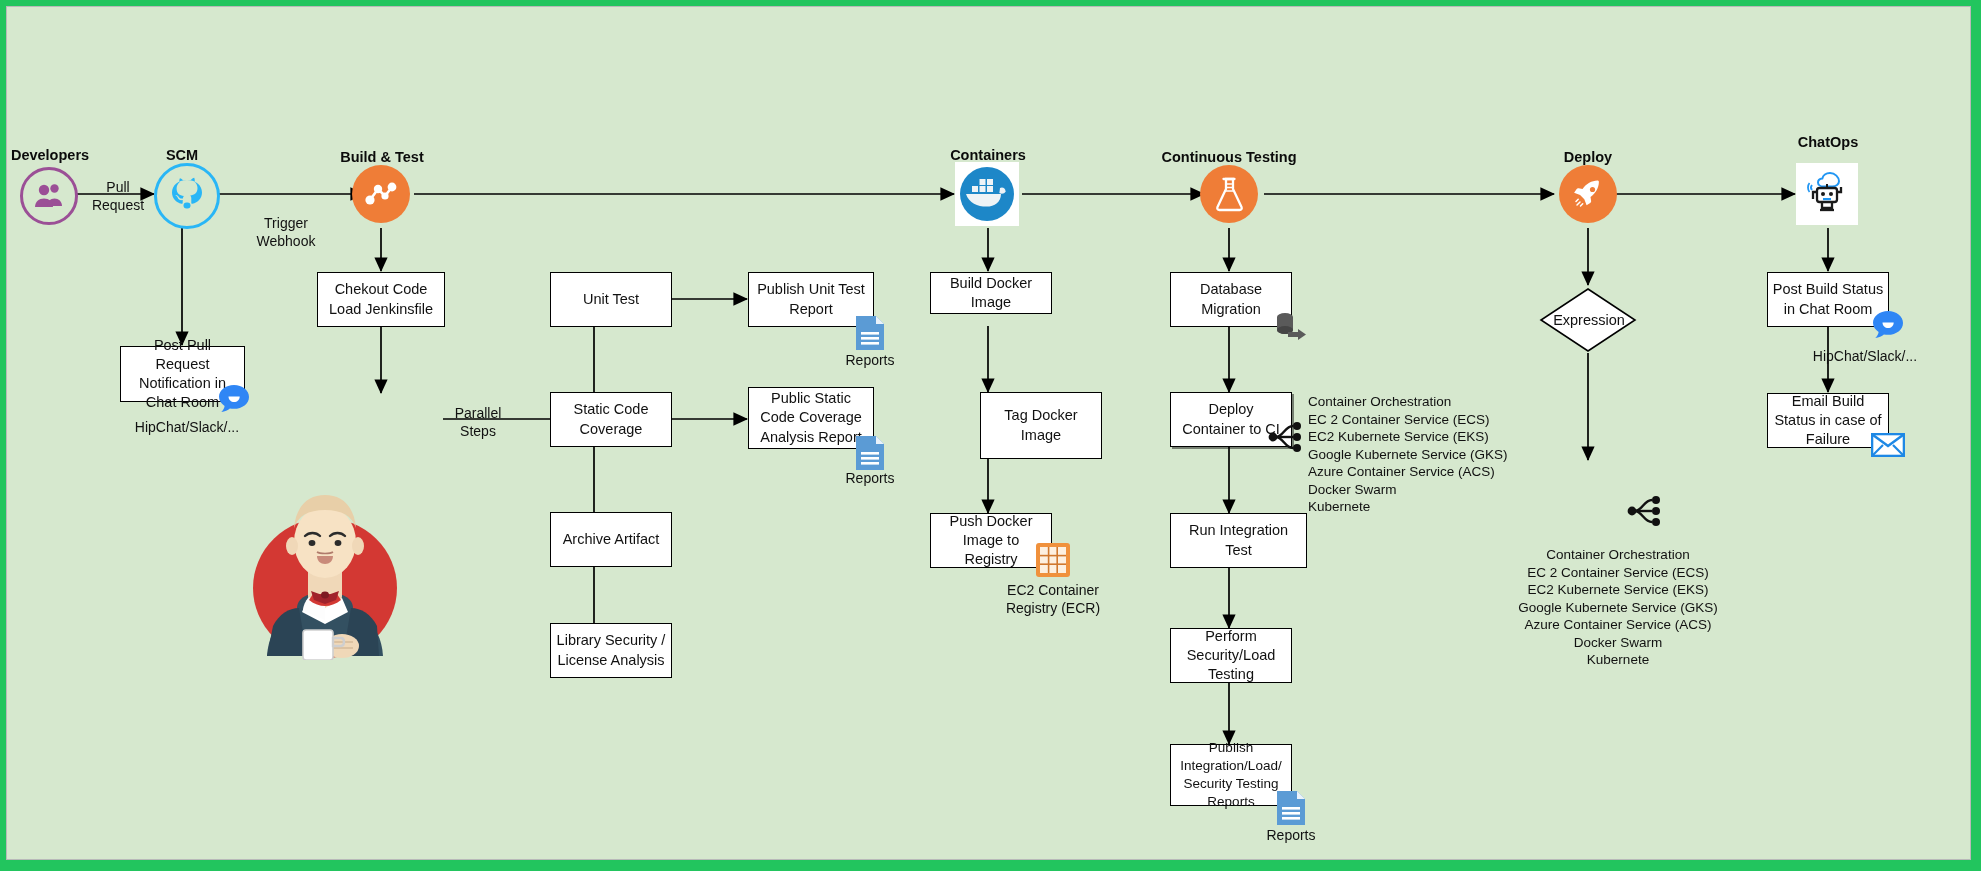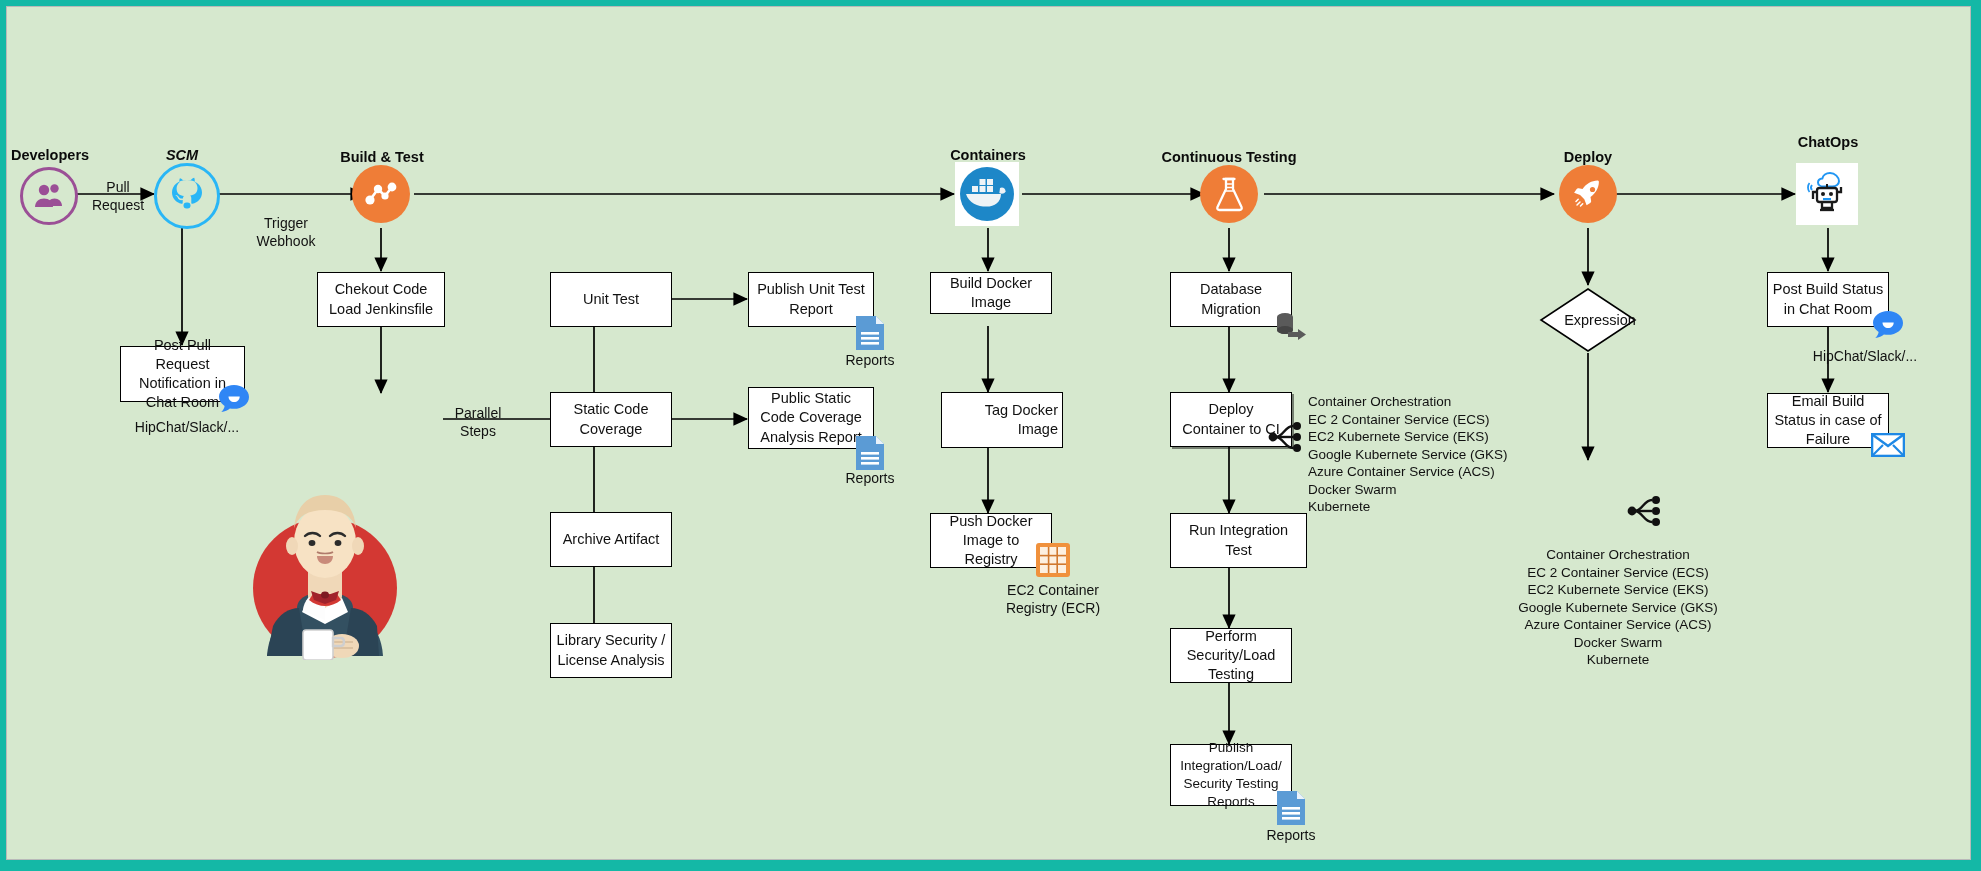--- a/index.html
+++ b/index.html
@@ -1,29 +1,29 @@
 <!DOCTYPE html>
 <html><head>
 <meta charset="utf-8">
 <style>
   html,body{margin:0;padding:0;background:#ffffff;}
   body{font-family:"Liberation Sans",sans-serif;}
-  #canvas{position:relative;width:1981px;height:871px;background:#14b8a6;overflow:hidden;}
+  #canvas{position:relative;width:1981px;height:871px;background:#22c55e;overflow:hidden;}
   #board{position:absolute;left:6px;top:6px;width:1963px;height:852px;background:#d6e8ce;border:1px solid #b9b9b9;}
   .lane-title{position:absolute;font-weight:bold;font-size:14.5px;color:#0b0b0b;white-space:nowrap;text-align:center;}
   .node{position:absolute;background:#ffffff;border:1.6px solid #000000;box-sizing:border-box;display:flex;align-items:center;justify-content:center;text-align:center;font-size:14.5px;line-height:1.32;color:#111;padding:2px 4px;}
   .node.shadow{box-shadow:2px 2px 0 0 rgba(0,0,0,.45);}
   .cap{position:absolute;font-size:14px;color:#111;text-align:center;white-space:nowrap;}
   .cap.multi{white-space:pre;line-height:1.3;}
   .cap.left{text-align:left;}
   svg.edges{position:absolute;left:0;top:0;width:1981px;height:871px;pointer-events:none;}
   .circ{position:absolute;border-radius:50%;display:flex;align-items:center;justify-content:center;}
   .sq-icon{position:absolute;background:#ffffff;display:flex;align-items:center;justify-content:center;}
   .diamond{position:absolute;}
-  .diamond .dtxt{position:absolute;left:12px;top:0;width:100%;height:100%;display:flex;align-items:center;justify-content:center;font-size:14.5px;color:#111;text-align:right;}
+  .diamond .dtxt{position:absolute;left:1px;top:0;width:100%;height:100%;display:flex;align-items:center;justify-content:center;font-size:14.5px;color:#111;text-align:right;}
   .icon-abs{position:absolute;}
 </style>
 </head>
 <body>
 
 <div id="canvas">
   <div id="board"></div>
 
   <svg class="edges" viewBox="0 0 1981 871">
     <defs>
@@ -74,21 +74,21 @@
 
     <g stroke="#000" stroke-width="1.7" fill="none">
       <path d="M594,299 L594,650"></path>
       <path d="M551,539 L551,539"></path>
       <path d="M551,650 L551,650"></path>
       <path d="M551,539 L551,539"></path>
     </g>
   </svg>
 
   <div class="lane-title" style="left:0px;top:147px;width:100px;">Developers</div>
-  <div class="lane-title" style="left:132px;top:147px;width:100px;font-style:italic;">SCM</div>
+  <div class="lane-title" style="left:132px;top:147px;width:100px;">SCM</div>
   <div class="lane-title" style="left:312px;top:149px;width:140px;">Build &amp; Test</div>
   <div class="lane-title" style="left:918px;top:147px;width:140px;">Containers</div>
   <div class="lane-title" style="left:1139px;top:149px;width:180px;">Continuous Testing</div>
   <div class="lane-title" style="left:1518px;top:149px;width:140px;">Deploy</div>
   <div class="lane-title" style="left:1758px;top:134px;width:140px;">ChatOps</div>
 
   <div class="circ" style="left:20px;top:167px;width:52px;height:52px;border:3px solid #9b4f96;background:#d6e8ce;">
     <svg width="34" height="30" viewBox="0 0 34 30">
       <circle cx="12" cy="9" r="5.2" fill="#9b4f96"></circle>
       <path d="M3 26c0-5.2 4-8.6 9-8.6s9 3.4 9 8.6z" fill="#9b4f96"></path>
@@ -258,21 +258,21 @@
       <g stroke="#d8bd9c" stroke-width="1.6">
           <path d="M86 172h22"></path>
           <path d="M86 178h22"></path>
         </g>
       <rect x="58" y="160" width="30" height="30" rx="3" fill="#ffffff" stroke="#cfcfcf" stroke-width="1.6"></rect>
       <path d="M88 168h8c4 0 4 8 0 8h-8z" fill="none" stroke="#cfcfcf" stroke-width="2.4"></path>
     </svg>
   </div>
 
   <div class="node" style="left:930px;top:272px;width:122px;height:42px;">Build Docker Image</div>
-  <div class="node" style="left:941px;top:392px;width:122px;height:56px;text-align:right;">Tag Docker Image</div>
+  <div class="node" style="left:980px;top:392px;width:122px;height:67px;">Tag Docker Image</div>
   <div class="node" style="left:930px;top:513px;width:122px;height:55px;">Push Docker Image to Registry</div>
   <div class="icon-abs" style="left:1035px;top:542px;">
     <svg width="36" height="36" viewBox="0 0 36 36">
       <rect x="1" y="1" width="34" height="34" rx="3" fill="#f0913c"></rect>
       <rect x="5" y="5" width="26" height="26" fill="#fdf0e0"></rect>
       <g stroke="#d0782e" stroke-width="1.6">
           <path d="M5 13.6h26"></path>
           <path d="M5 22.2h26"></path>
           <path d="M13.6 5v26"></path>
           <path d="M22.2 5v26"></path>

